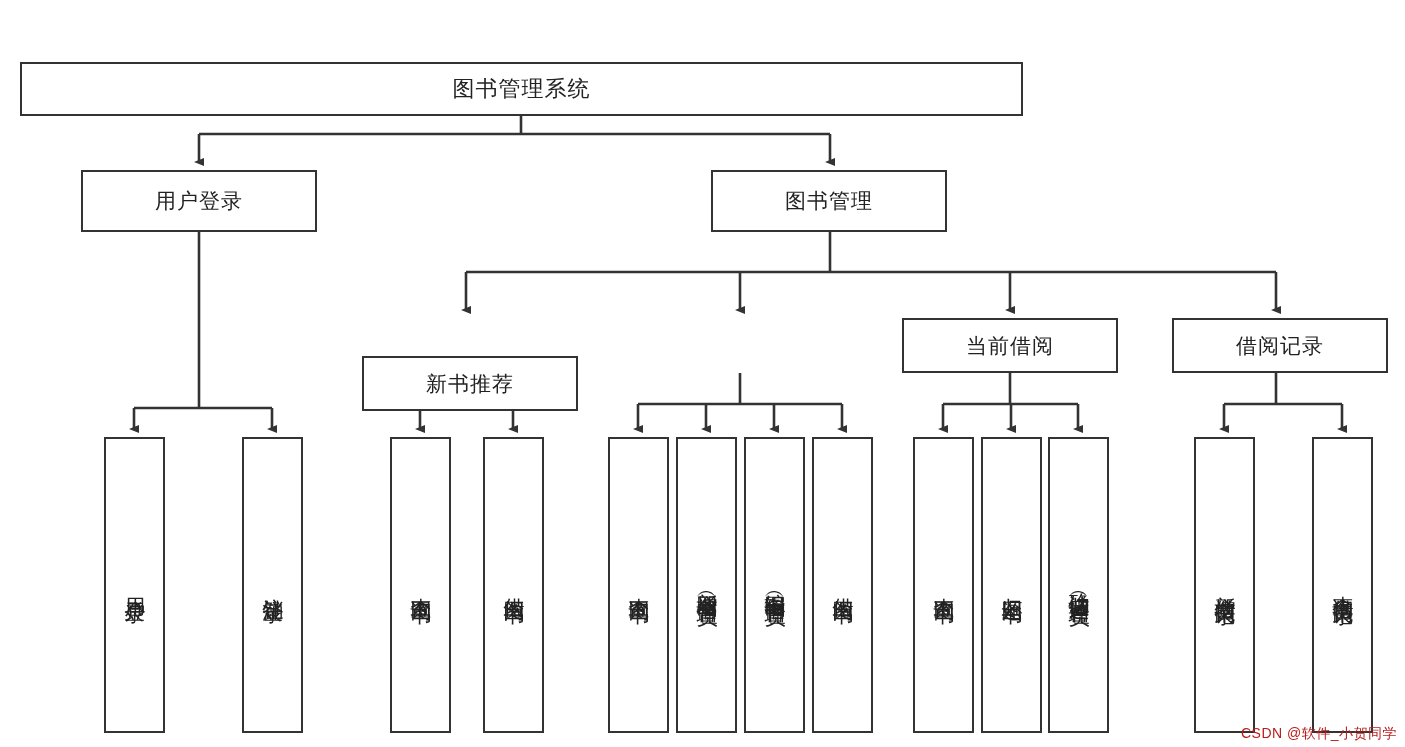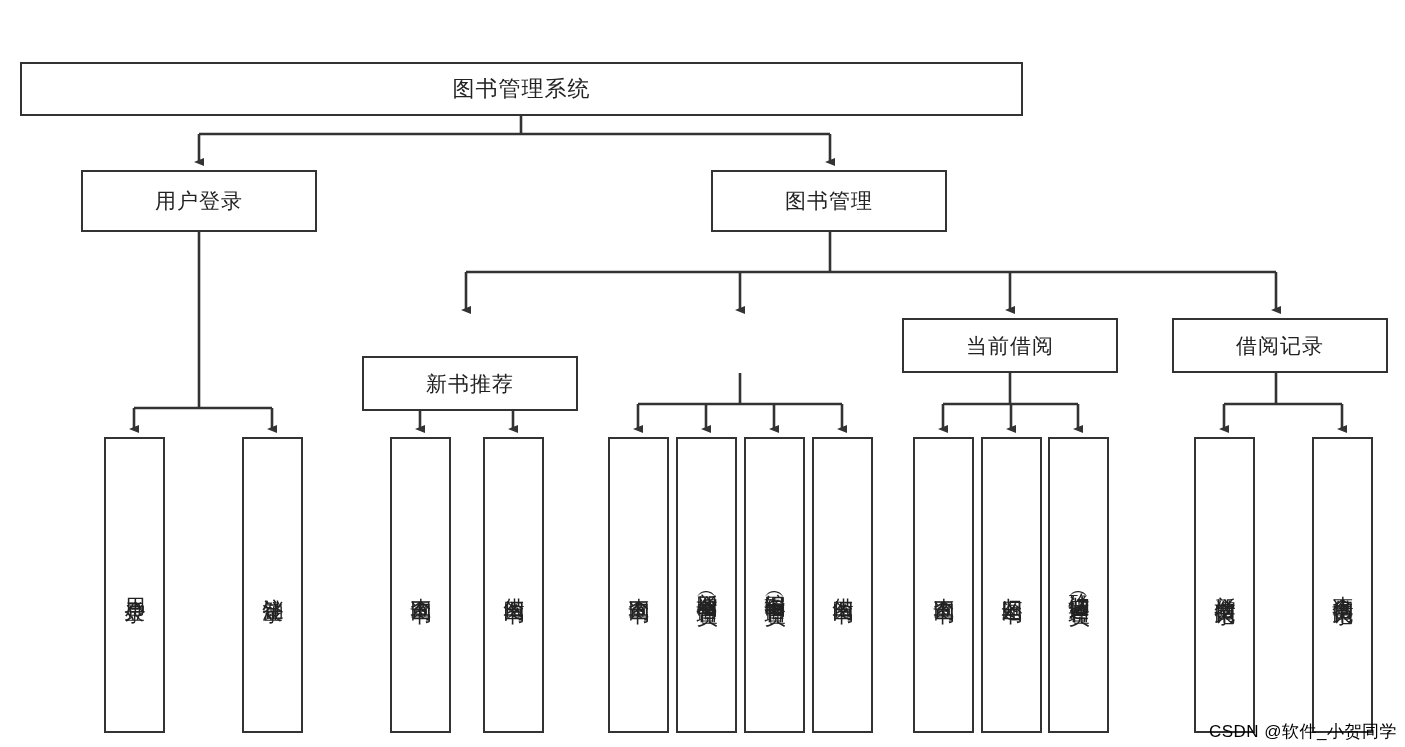--- a/index.html
+++ b/index.html
@@ -54,22 +54,22 @@
     display: block;
   }
   .root {
     font-size: 22px;
     margin-top: 48px;
   }
   .watermark {
     position: absolute;
     right: 8px;
     bottom: 4px;
-    font-size: 17px;
-    color: #000000;
+    font-size: 14px;
+    color: #b91c1c;
     z-index: 5;
     white-space: nowrap;
     letter-spacing: 0.5px;
   }
 </style>
 </head>
 <body>
 
 <div id="canvas">
 

